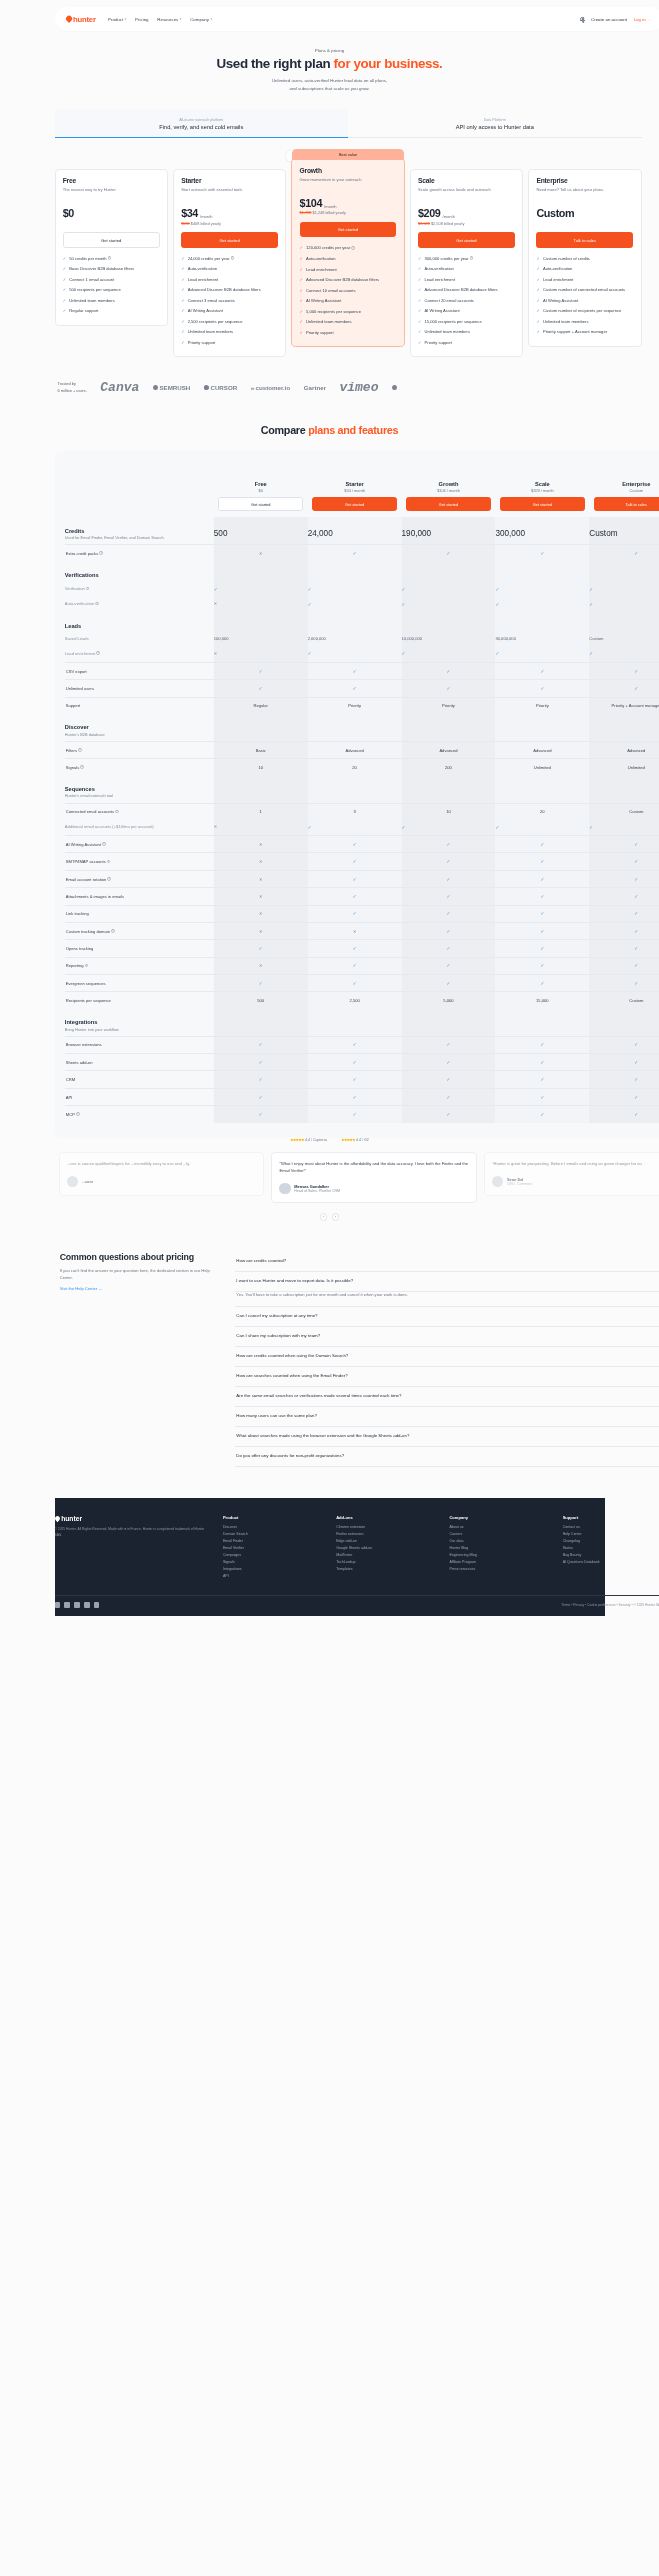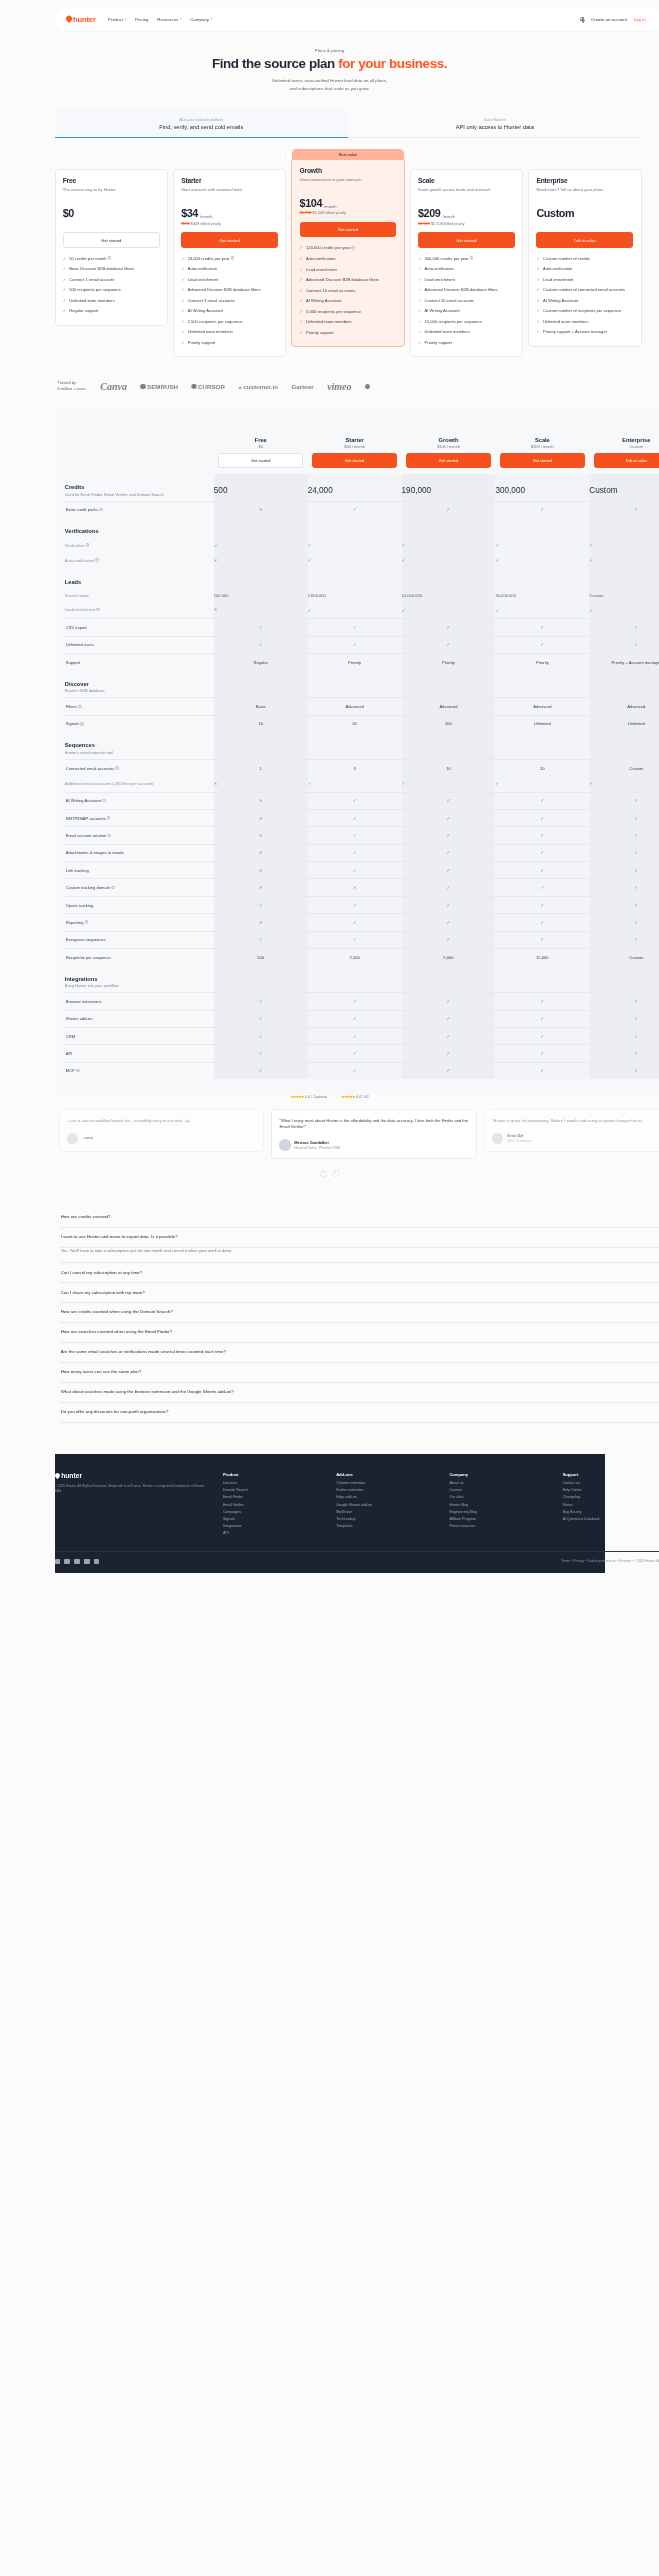--- a/index.html
+++ b/index.html
@@ -59,21 +59,21 @@
   .feats{margin-top:8.2px;display:flex;flex-direction:column;gap:4.6px}
   .feat{display:flex;gap:3.1px;font-size:4.1px;color:#39424f;line-height:1.45}
   .ck{color:#2a93ef;font-size:4.1px;flex:0 0 auto;line-height:1.3}
   .card.best .ck{color:#f4511e}
   .q{display:inline-block;width:3.6px;height:3.6px;border:0.5px solid #b6bdc8;border-radius:50%;font-size:2.6px;line-height:3.1px;text-align:center;color:#8b95a5;vertical-align:0.5px;margin-left:1px}
 
   
   .logos{display:flex;align-items:center;gap:13.4px;width:587px;margin:23px auto 0;padding:0 3.1px}
   .trusted{font-size:3.9px;color:#5a6372;line-height:1.6;white-space:nowrap}
   .brand{font-size:6.2px;color:#7a828e;font-weight:600;white-space:nowrap;display:flex;align-items:center;gap:1.5px}
-  .brand.it{font-style:italic;font-family:Liberation Serif, serif;font-size:10px}
+  .brand.it{font-style:italic;font-family:Liberation Mono, monospace;font-size:13px}
   .bico{width:5.2px;height:5.7px;background:#7a828e;display:inline-block}
   .bico.hex{clip-path:polygon(50% 0,100% 25%,100% 75%,50% 100%,0 75%,0 25%)}
   .bico.circ{border-radius:50%}
 
   
   .cmp-title{text-align:center;font-size:10.8px;font-weight:700;letter-spacing:-0.3px;margin:29px 0 0}
   .cmp-title .acc{color:#ff5722}
   .tablewrap{width:639px;margin:14.4px auto 0;background:#f7f8fa;border-radius:5.2px;padding:11.3px 10.3px 15.5px}
   table.cmp{width:100%;border-collapse:collapse;table-layout:fixed}
   table.cmp col.lead{width:149px}
@@ -170,21 +170,21 @@
       <div class="navright">
         <span class="globe"></span>
         <span class="ca">Create an account</span>
         <span class="li">Log in →</span>
       </div>
     </div>
   </div>
 
   <div class="hero">
     <div class="eyebrow">Plans &amp; pricing</div>
-    <div class="h1"><span>Find the source plan </span><span class="acc">for your business.</span></div>
+    <div class="h1"><span>Used the right plan </span><span class="acc">for your business.</span></div>
     <div class="sub">
       <div>Unlimited users, auto-verified Hunter lead data on all plans,</div>
       <div>and subscriptions that scale as you grow.</div>
     </div>
   </div>
 
   <div class="ptabs">
     <div class="ptab on">
       <div class="t1">All-in-one outreach platform</div>
       <div class="t2">Find, verify, and send cold emails</div>
@@ -451,20 +451,21 @@
         <span>»</span>
         <span>customer.io</span>
       </div>
     <div class="brand">Gartner</div>
     <div class="brand it">vimeo</div>
     <div class="brand">
         <span class="bico circ"></span>
       </div>
   </div>
 
+  <div class="cmp-title"><span>Compare </span><span class="acc">plans and features</span></div>
 
   <div class="tablewrap">
     <table class="cmp">
       <colgroup>
           <col class="lead">
           <col>
           <col>
           <col>
           <col>
           <col>
@@ -830,20 +831,25 @@
           </div>
       </div>
     </div>
   </div>
   <div class="dots">
     <div class="dot">‹</div>
     <div class="dot">›</div>
   </div>
 
   <div class="faq">
+    <div class="faqleft">
+      <div class="faqh">Common questions about pricing</div>
+      <div class="faqp">If you can't find the answer to your question here, the dedicated section in our Help Center.</div>
+      <div class="faqlink">Visit the Help Center →</div>
+    </div>
     <div class="faqlist" id="faq-list">
         <div class="fitem">
           <div class="fq">How are credits counted?</div>
           <div class="fplus">⌄</div>
         </div>
         <div class="fitem">
           <div class="fq">I want to use Hunter and move to export data. Is it possible?</div>
           <div class="fplus">⌄</div>
         </div>
         <div class="fa">Yes. You'll have to take a subscription just for one month and cancel it when your work is done.</div>

